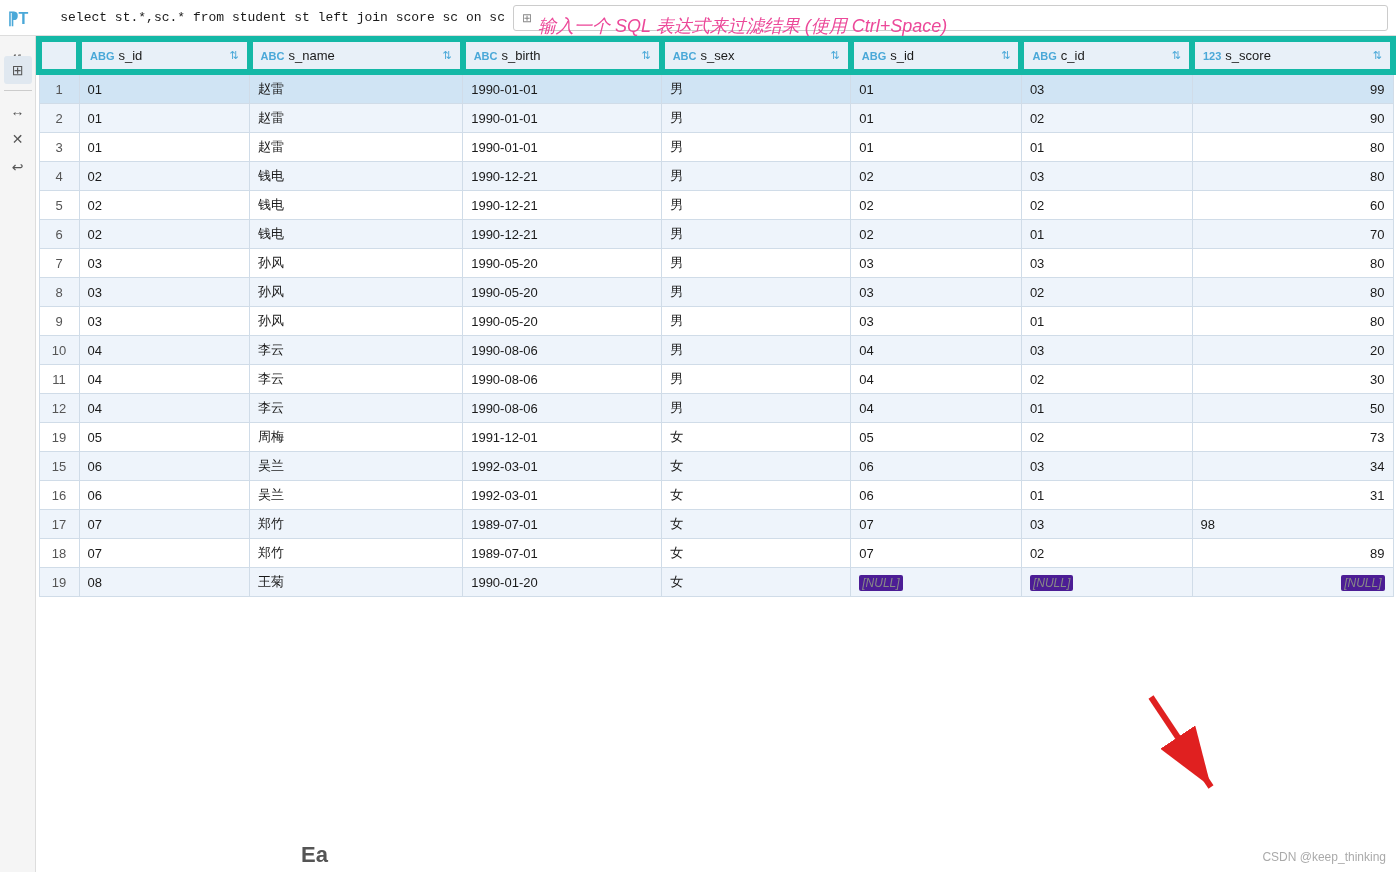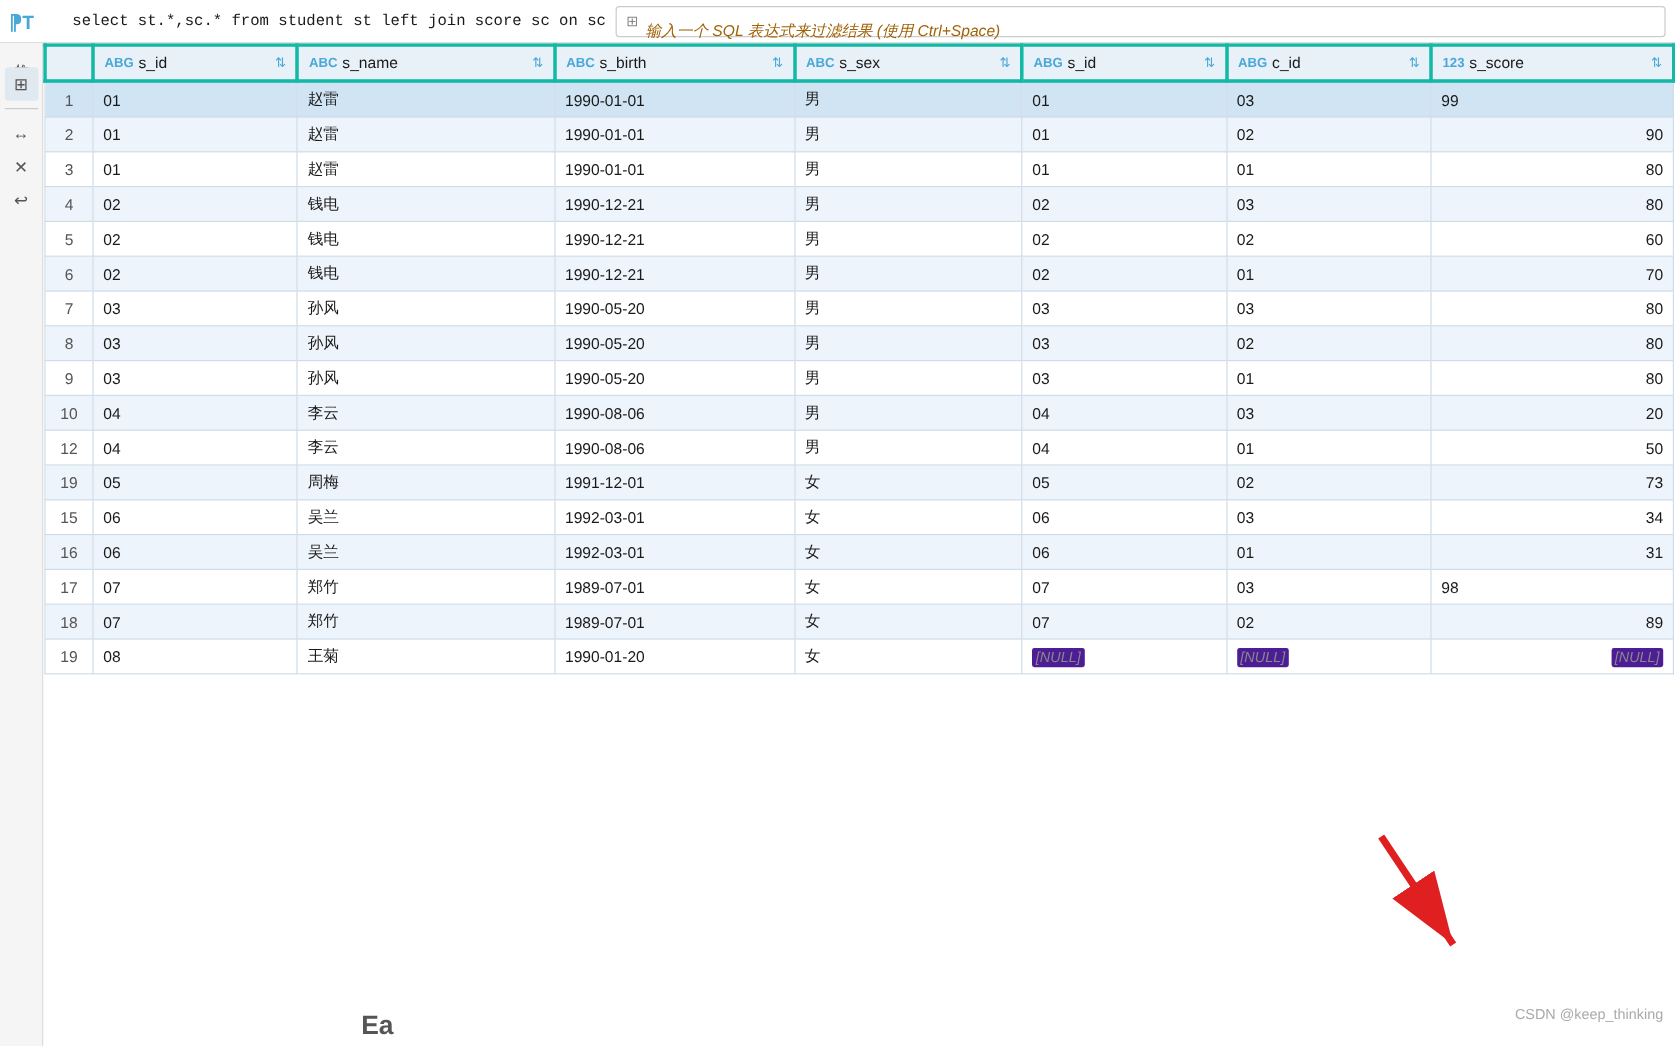--- a/index.html
+++ b/index.html
@@ -48,23 +48,23 @@
       height: 26px;
       gap: 6px;
     }
 
     .sql-filter-icon {
       font-size: 12px;
       color: #888;
     }
 
     .sql-filter-text {
-      color: #a16207;
+      color: #ec4899;
       font-style: italic;
-      font-size: 13px;
+      font-size: 18px;
       margin-top: 16px;
     }
 
     .main-area {
       display: flex;
       height: calc(872px - 36px);
     }
 
     .left-sidebar {
       display: flex;
@@ -131,21 +131,21 @@
     }
 
     thead tr {
       background: #e8f0f8;
       position: sticky;
       top: 0;
       z-index: 10;
     }
 
     th {
-      border: 3px solid #14b8a6;
+      border: 6px solid #14b8a6;
       padding: 6px 8px;
       text-align: left;
       font-weight: normal;
       font-size: 13px;
       white-space: nowrap;
       color: #1a1a1a;
       background: #e8f0f8;
     }
 
     th .col-header {
@@ -205,21 +205,21 @@
       color: #888;
       font-style: italic;
       background: #4c1d95;
       border-radius: 2px;
       padding: 1px 3px;
       font-size: 12px;
     }
 
     .watermark {
       position: absolute;
-      bottom: 20px;
+      bottom: 8px;
       right: 10px;
       font-size: 12px;
       color: #aaa;
     }
   </style>
 </head>
 <body>
 
 <div class="top-bar">
   <span class="sql-icon">⁋T</span>
@@ -304,21 +304,21 @@
       </thead>
       <tbody id="table-body">
       <tr class="selected">
             <td class="row-num-col">1</td>
             <td>01</td>
             <td>赵雷</td>
             <td>1990-01-01</td>
             <td>男</td>
             <td>01</td>
             <td>03</td>
-            <td style="text-align: left;">99</td>
+            <td style="text-align: right;">99</td>
           </tr>
           <tr>
             <td class="row-num-col">2</td>
             <td>01</td>
             <td>赵雷</td>
             <td>1990-01-01</td>
             <td>男</td>
             <td>01</td>
             <td>02</td>
             <td style="text-align: right;">90</td>
@@ -395,20 +395,30 @@
           </tr>
           <tr>
             <td class="row-num-col">10</td>
             <td>04</td>
             <td>李云</td>
             <td>1990-08-06</td>
             <td>男</td>
             <td>04</td>
             <td>03</td>
             <td style="text-align: right;">20</td>
+          </tr>
+          <tr>
+            <td class="row-num-col">11</td>
+            <td>04</td>
+            <td>李云</td>
+            <td>1990-08-06</td>
+            <td>男</td>
+            <td>04</td>
+            <td>02</td>
+            <td style="text-align: right;">30</td>
           </tr>
           <tr>
             <td class="row-num-col">12</td>
             <td>04</td>
             <td>李云</td>
             <td>1990-08-06</td>
             <td>男</td>
             <td>04</td>
             <td>01</td>
             <td style="text-align: right;">50</td>

